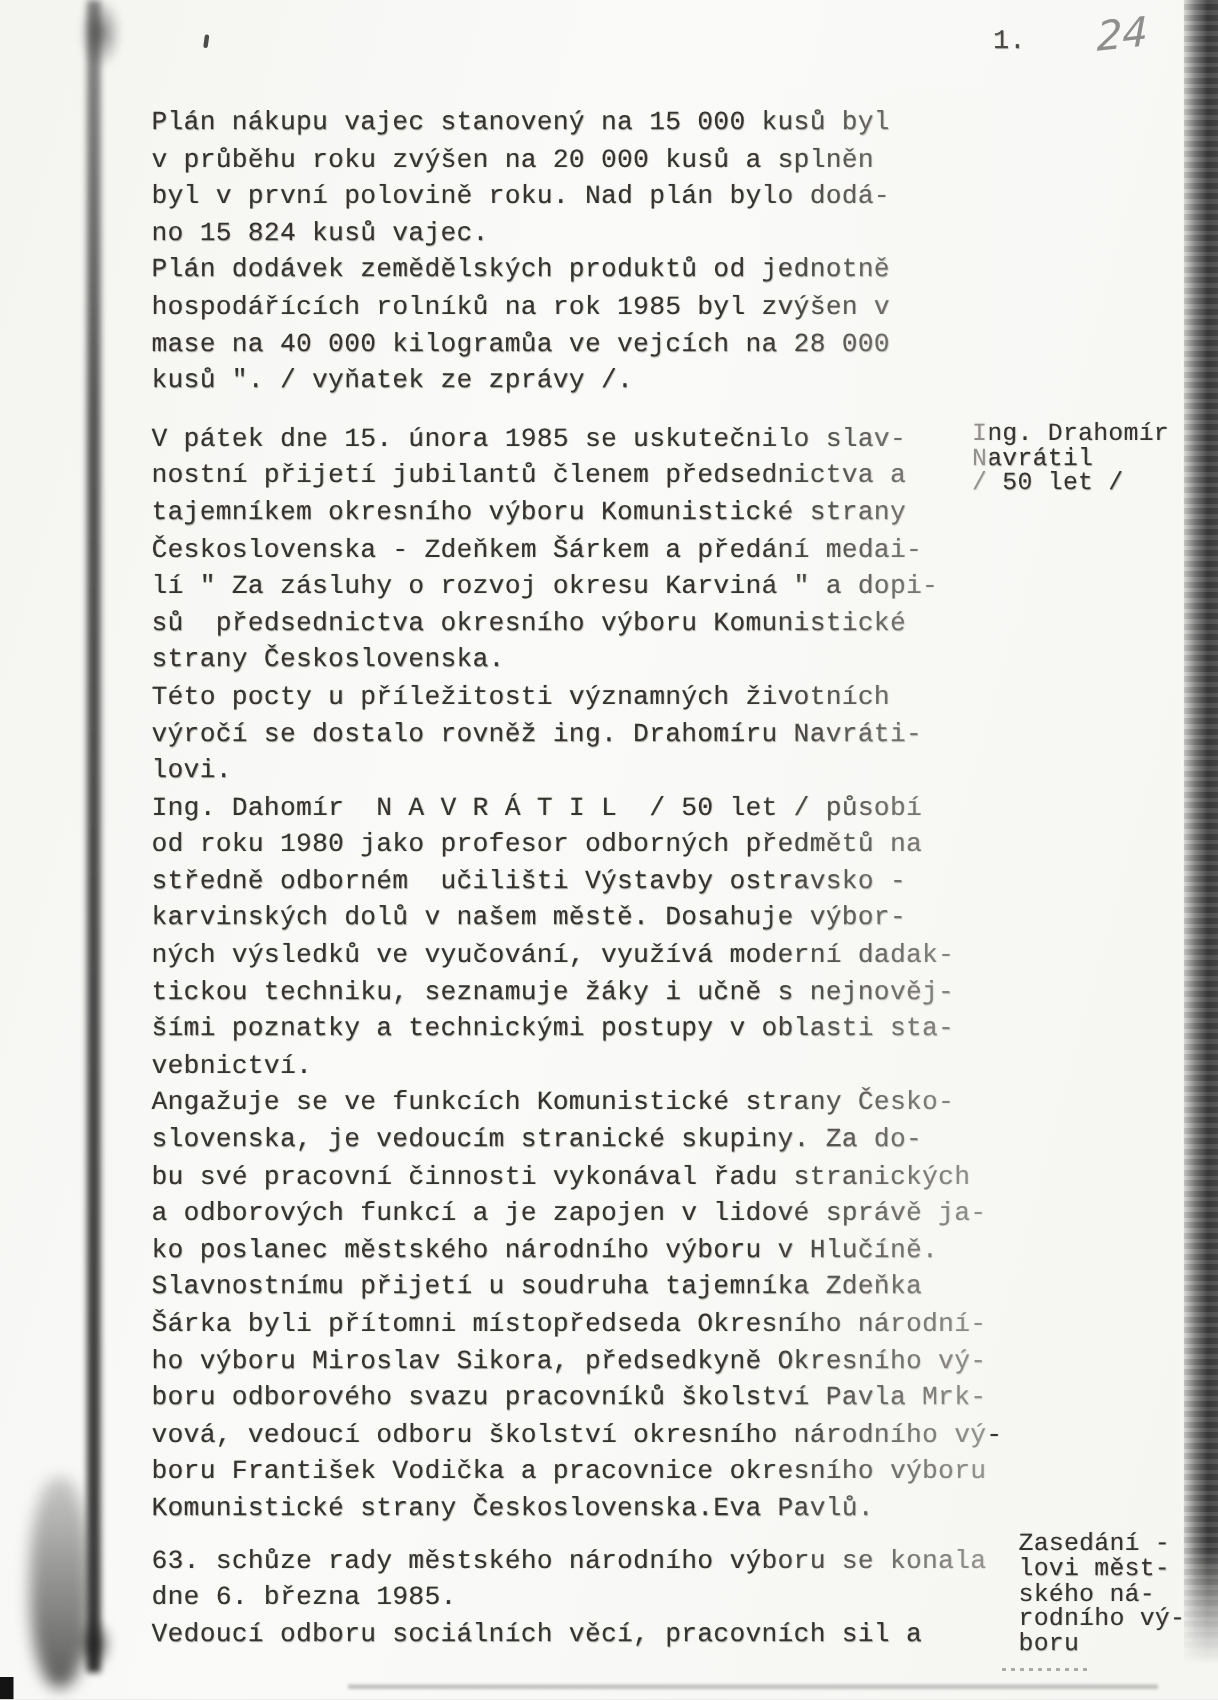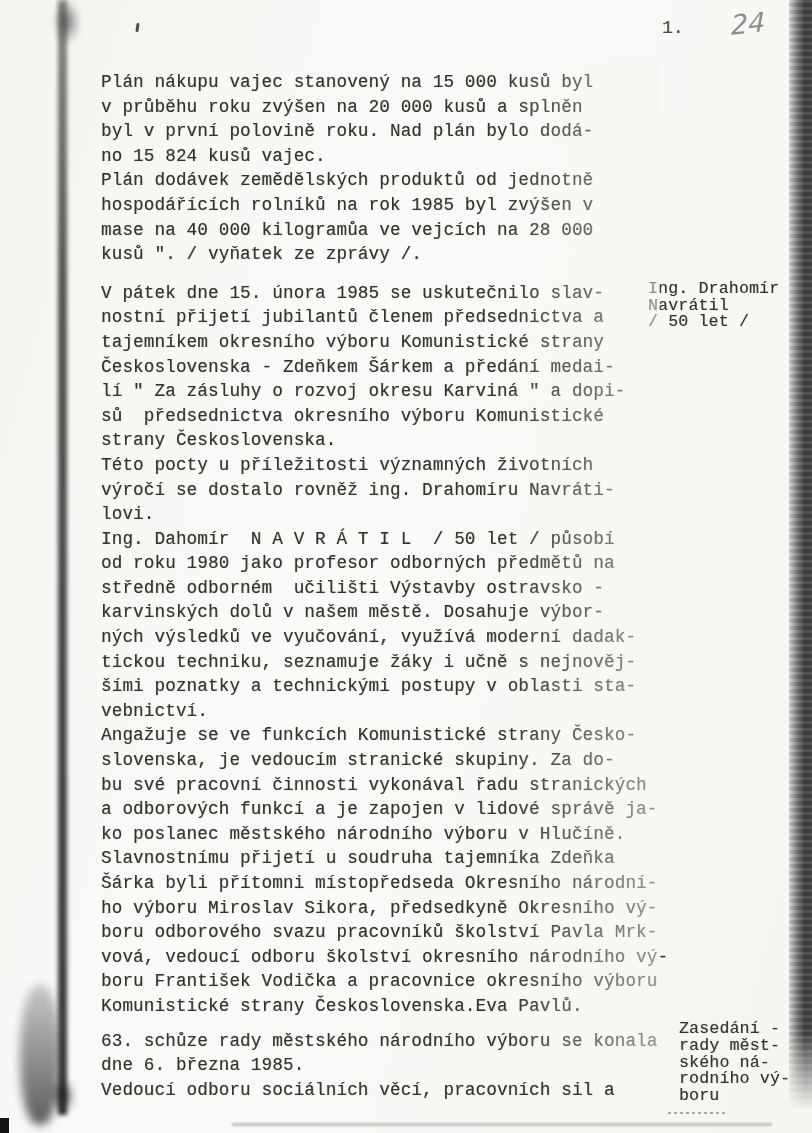--- a/index.html
+++ b/index.html
@@ -210,20 +210,20 @@
 Komunistické strany Československa.Eva Pavlů.</div>
     <div class="para last">63. schůze rady městského národního výboru se konala
 dne 6. března 1985.
 Vedoucí odboru sociálních věcí, pracovních sil a</div>
   </div>
 
   <div class="margin-note navratil">Ing. Drahomír
 Navrátil
 / 50 let /</div>
   <div class="margin-note session">Zasedání -
-rady měst-
+lovi měst-
 ského ná-
 rodního vý-
 boru</div>
 
   <div class="text-fade-overlay"></div>
 
 </div>
 
 </body></html>

